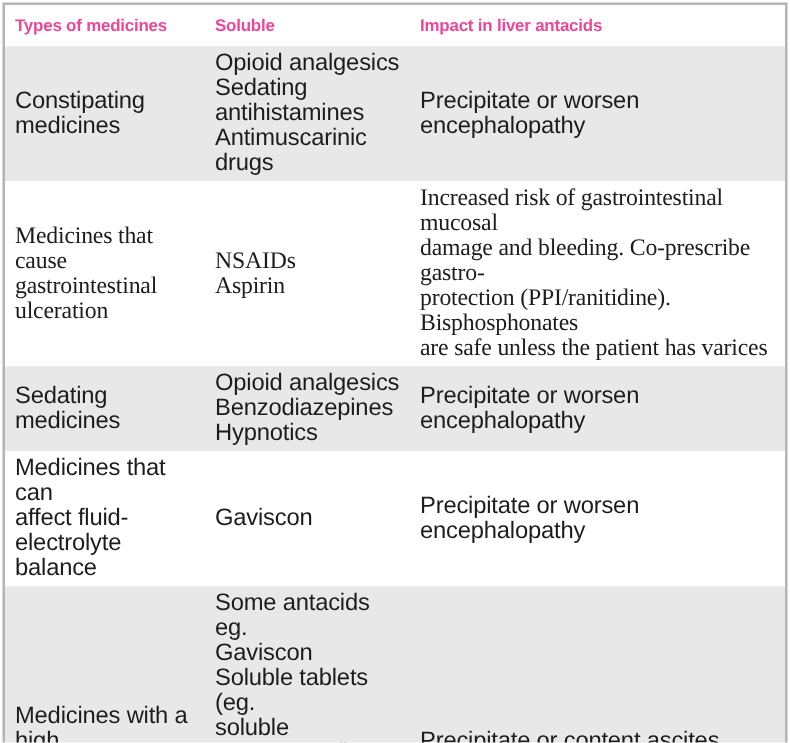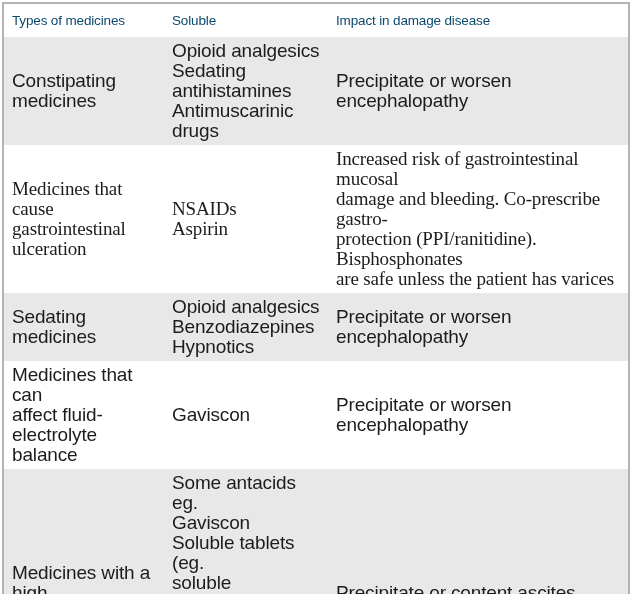--- a/index.html
+++ b/index.html
@@ -35,23 +35,23 @@
     vertical-align: middle;
     text-align: left;
     padding: 4px 6px 4px 8px;
     font-size: 19px;
     line-height: 20px;
     letter-spacing: -0.15px;
     white-space: pre-line;
     overflow: hidden;
   }
   table.med-table th {
-    font-weight: normal;
+    font-weight: bold;
     font-size: 13.5px;
-    color: #0c4a6e;
+    color: #ec4899;
     background: #ffffff;
   }
   thead tr { height: 33px; }
   tbody tr:nth-child(odd) { background: #e8e8e8; }
   tbody tr:nth-child(even) { background: #ffffff; }
   tr.r1 { height: 91px; }
   tr.r2 { height: 108px; font-family: Liberation Serif, serif; }
   tr.r3 { height: 68px; }
   tr.r4 { height: 77px; border-radius: 14px; }
   tr.r5 { height: 148px; }
@@ -65,21 +65,21 @@
     <table class="med-table">
       <colgroup>
         <col class="c1">
         <col class="c2">
         <col class="c3">
       </colgroup>
       <thead>
         <tr>
           <th>Types of medicines</th>
           <th>Soluble</th>
-          <th>Impact in damage disease</th>
+          <th>Impact in liver antacids</th>
         </tr>
       </thead>
       <tbody>
         <tr class="r1">
           <td>Constipating
 medicines</td>
           <td>Opioid analgesics
 Sedating
 antihistamines
 Antimuscarinic drugs</td>

